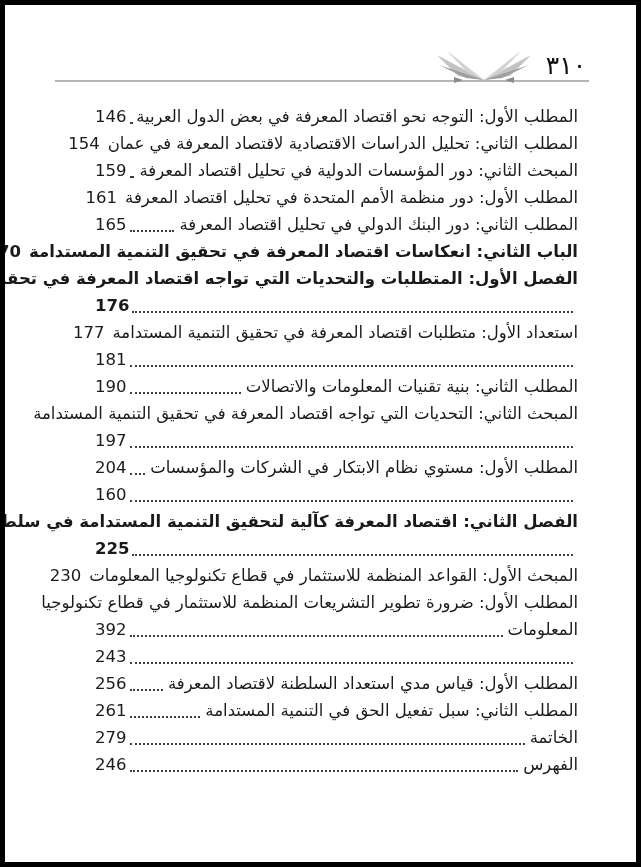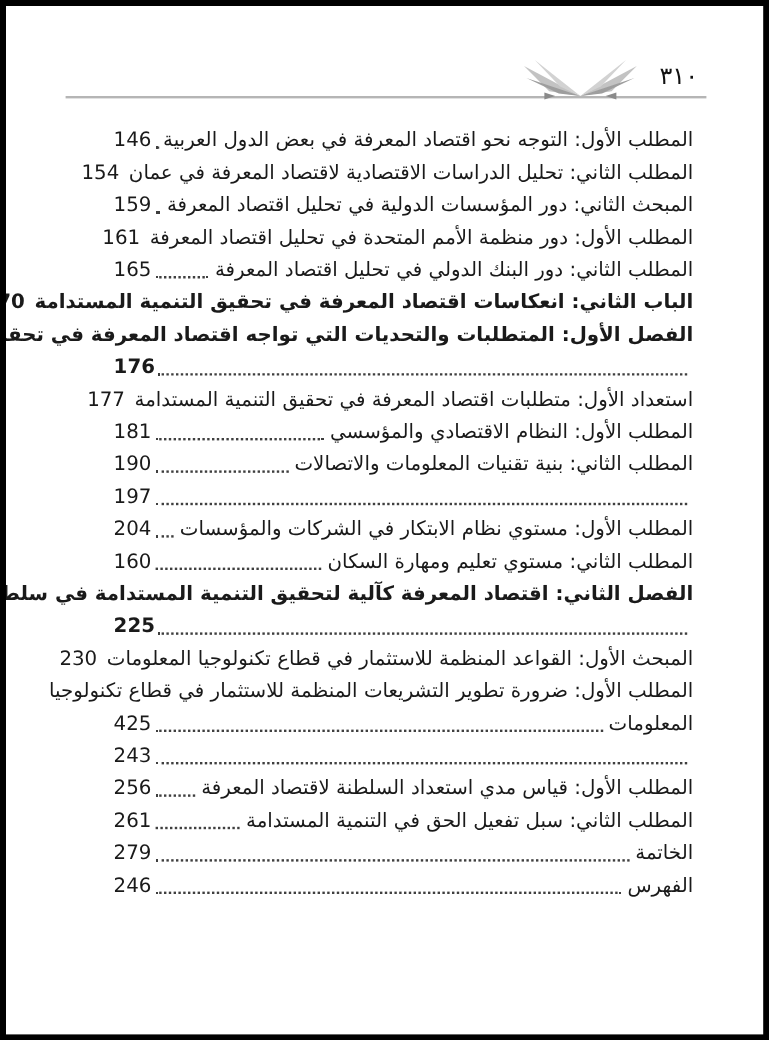--- a/index.html
+++ b/index.html
@@ -29,21 +29,21 @@
     left: 428px;
     width: 102px;
     height: 36px;
   }
   .page-number {
     position: absolute;
     top: 46px;
     left: 540px;
     width: 42px;
     text-align: center;
-    font-size: 20px;
+    font-size: 25px;
     font-weight: 400;
     color: #111111;
     letter-spacing: 1px;
   }
   
   .toc {
     position: absolute;
     top: 98px;
     right: 58px;
     left: 90px;
@@ -139,41 +139,43 @@
       <div class="toc-line bold">
     <span class="dots"></span>
     <span class="pg">176</span>
   </div>
       <div class="toc-line">
     <span class="t">استعداد الأول: متطلبات اقتصاد المعرفة في تحقيق التنمية المستدامة</span>
     <span class="dots"></span>
     <span class="pg">177</span>
   </div>
       <div class="toc-line">
-    <span class="t">المطلب الأول: النظام الاقتصادي والمؤسسي</span>
     <span class="dots"></span>
     <span class="pg">181</span>
   </div>
       <div class="toc-line">
     <span class="t">المطلب الثاني: بنية تقنيات المعلومات والاتصالات</span>
     <span class="dots"></span>
     <span class="pg">190</span>
   </div>
       <div class="toc-line">
+    <span class="t">المبحث الثاني: التحديات التي تواجه اقتصاد المعرفة في تحقيق التنمية المستدامة</span>
+
+  </div>
+      <div class="toc-line">
     <span class="t"></span>
     <span class="dots"></span>
     <span class="pg">197</span>
   </div>
       <div class="toc-line">
     <span class="t">المطلب الأول: مستوي نظام الابتكار في الشركات والمؤسسات</span>
     <span class="dots"></span>
     <span class="pg">204</span>
   </div>
       <div class="toc-line">
-    <span class="t">المطلب الثاني: مستوي تعليم ومهارة السكان</span>
     <span class="dots"></span>
     <span class="pg">160</span>
   </div>
       <div class="toc-line bold">
     <span class="t">الفصل الثاني: اقتصاد المعرفة كآلية لتحقيق التنمية المستدامة في سلطنة عمان</span>
 
   </div>
       <div class="toc-line bold">
     <span class="t"></span>
     <span class="dots"></span>
@@ -184,21 +186,21 @@
     <span class="dots"></span>
     <span class="pg">230</span>
   </div>
       <div class="toc-line">
     <span class="t">المطلب الأول: ضرورة تطوير التشريعات المنظمة للاستثمار في قطاع تكنولوجيا</span>
 
   </div>
       <div class="toc-line">
     <span class="t">المعلومات</span>
     <span class="dots"></span>
-    <span class="pg">425</span>
+    <span class="pg">392</span>
   </div>
       <div class="toc-line">
     <span class="dots"></span>
     <span class="pg">243</span>
   </div>
       <div class="toc-line">
     <span class="t">المطلب الأول: قياس مدي استعداد السلطنة لاقتصاد المعرفة</span>
     <span class="dots"></span>
     <span class="pg">256</span>
   </div>

